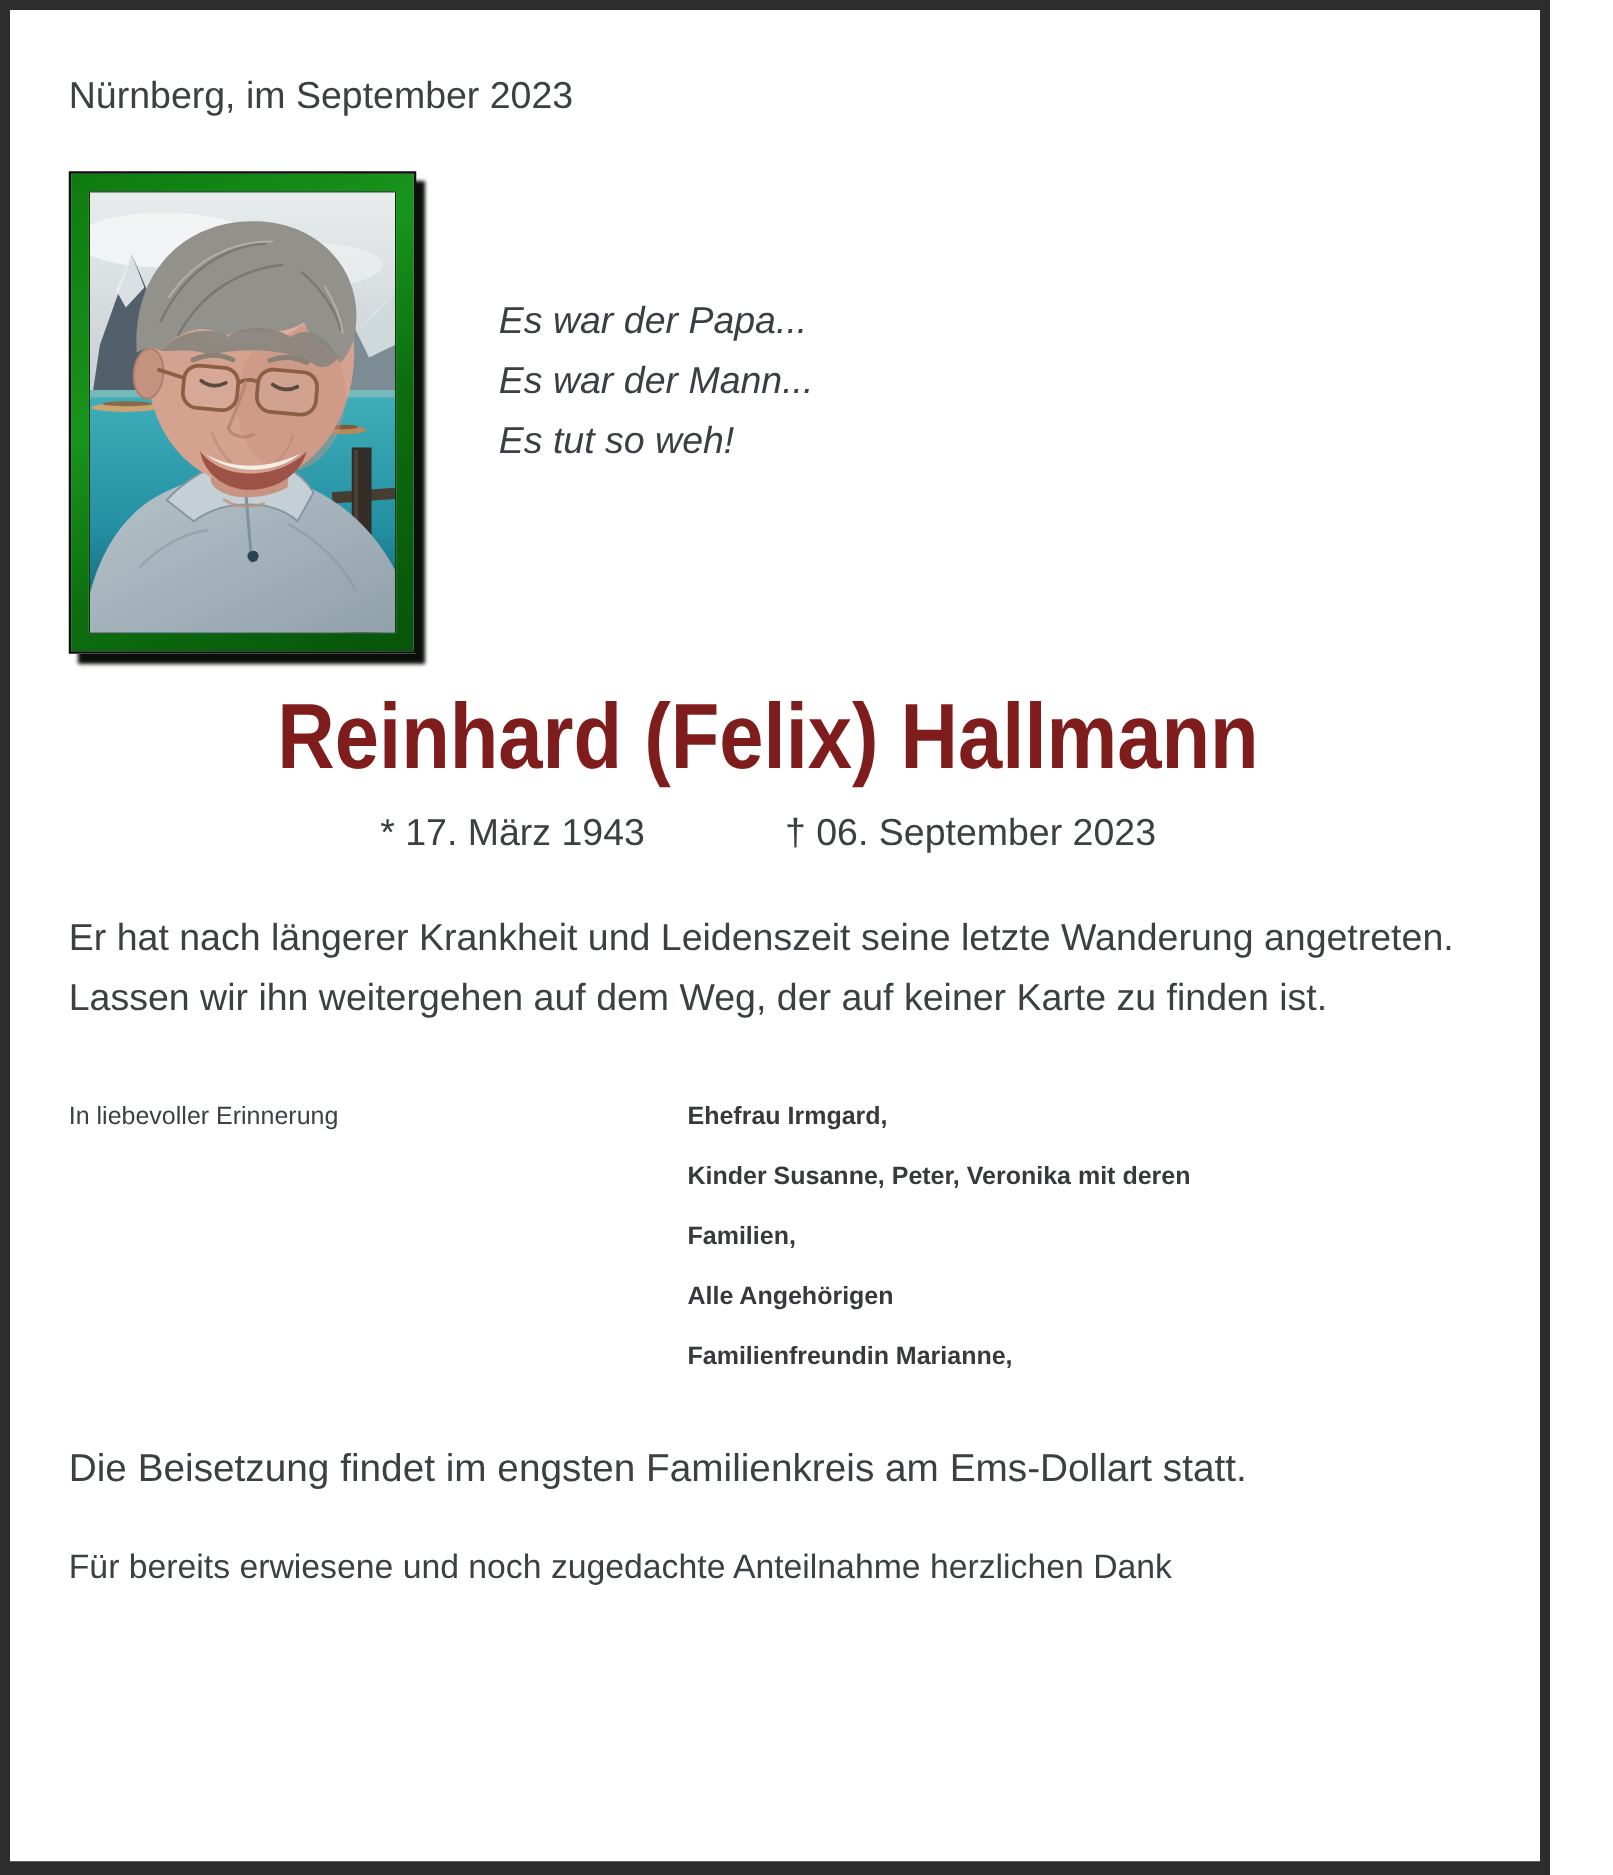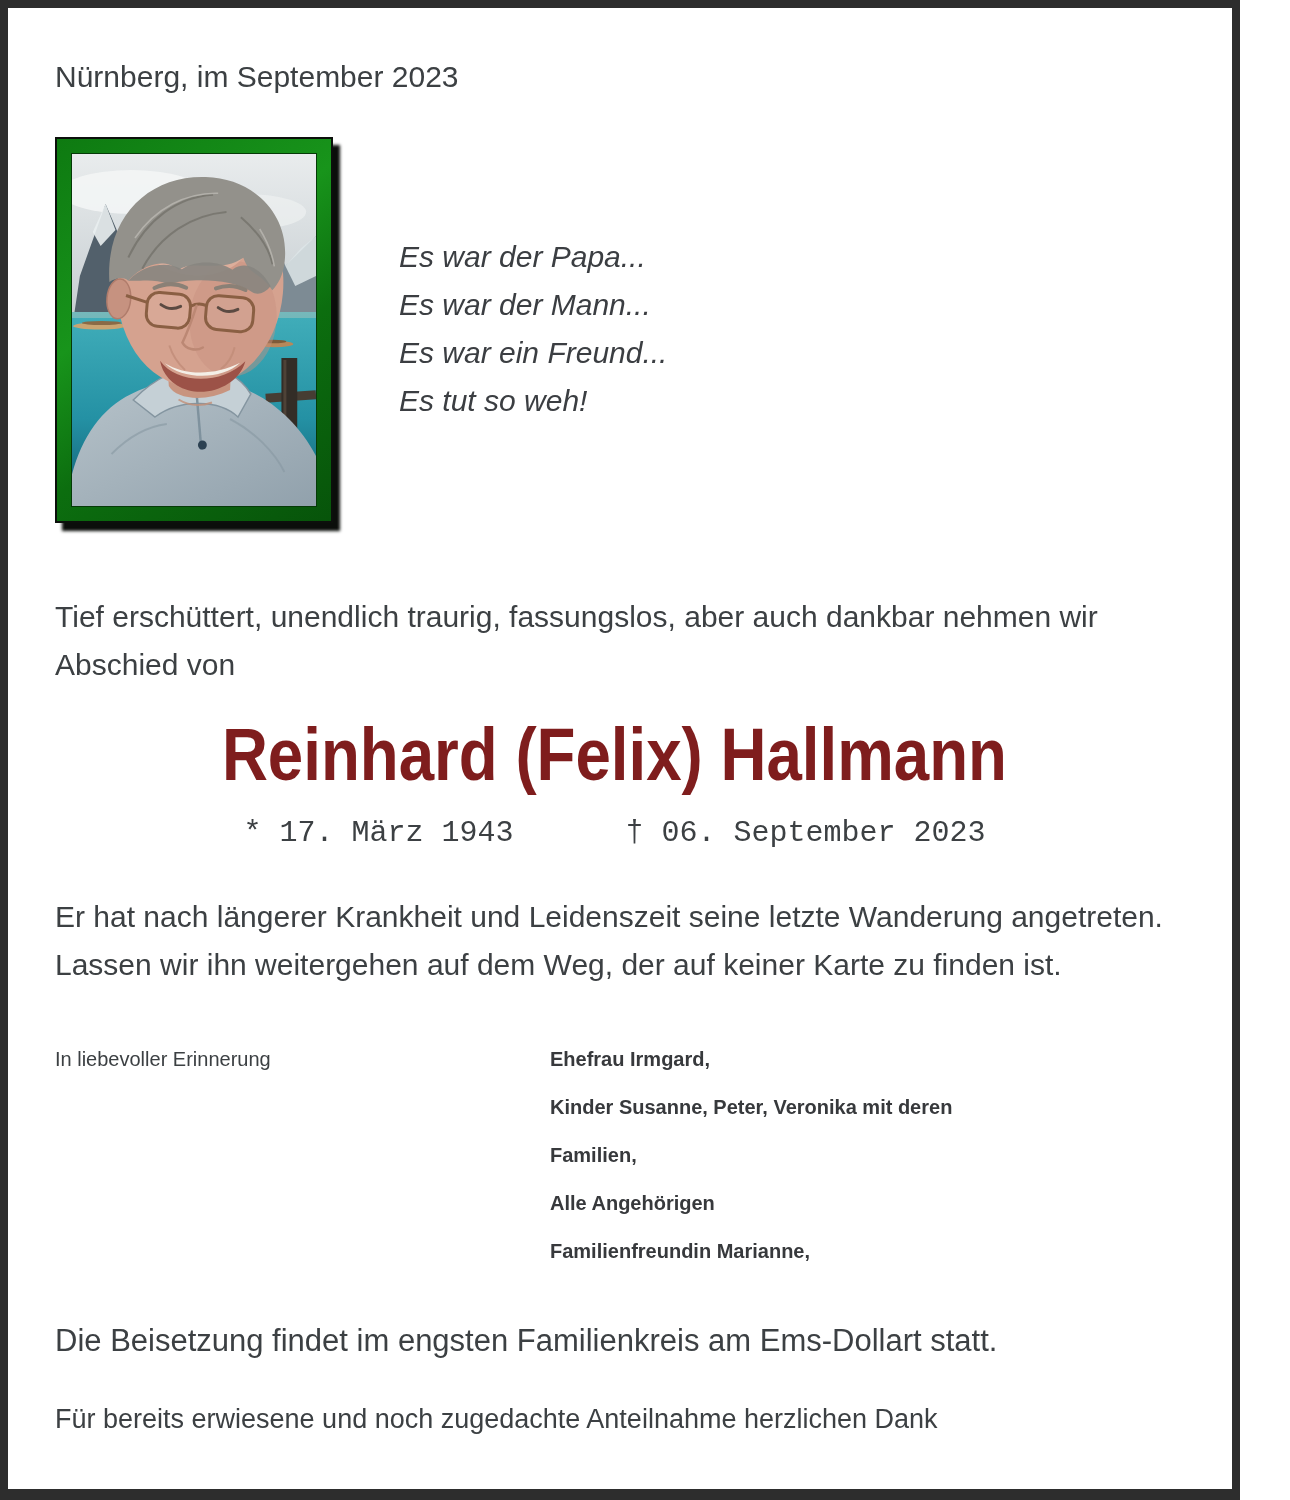--- a/index.html
+++ b/index.html
@@ -64,21 +64,20 @@
   }
   .name span { display: inline-block; transform: scaleX(0.86); transform-origin: 50% 50%; }
   .dates {
     margin-top: 14px;
     display: flex;
     justify-content: center;
     gap: 112px;
     font-size: 30px;
     line-height: 44px;
     color: #3c4043;
-    font-family: Liberation Mono, monospace;
   }
   .dates div { white-space: nowrap; }
   .farewell { margin-top: 38px; }
   
   .mourners {
     margin-top: 46px;
     display: flex;
     font-size: 20px;
     line-height: 48px;
   }
@@ -188,29 +187,24 @@
             <path d="M96,210 C115,232 160,229 182,203 C178,226 151,241 127,237 C110,234 99,222 96,210 Z" fill="#9c5247"></path>
             <path d="M101,212 C120,227 160,224 177,205 C151,221 121,222 101,212 Z" fill="#f4efe7"></path>
             <path d="M118,247 Q134,255 152,247" stroke="#c39078" stroke-width="2" fill="none" opacity="0.8"></path>
           </g>
         </svg>
       </div>
     </div>
     <div class="poem">
       <div>Es war der Papa...</div>
       <div>Es war der Mann...</div>
-      <div>Es war ein Freund...</div>
       <div>Es tut so weh!</div>
     </div>
   </div>
 
-  <div class="para intro">
-    <div>Tief erschüttert, unendlich traurig, fassungslos, aber auch dankbar nehmen wir</div>
-    <div>Abschied von</div>
-  </div>
 
   <div class="name">
     <span>Reinhard (Felix) Hallmann</span>
   </div>
 
   <div class="dates">
     <div>* 17. März 1943</div>
     <div>† 06. September 2023</div>
   </div>
 

